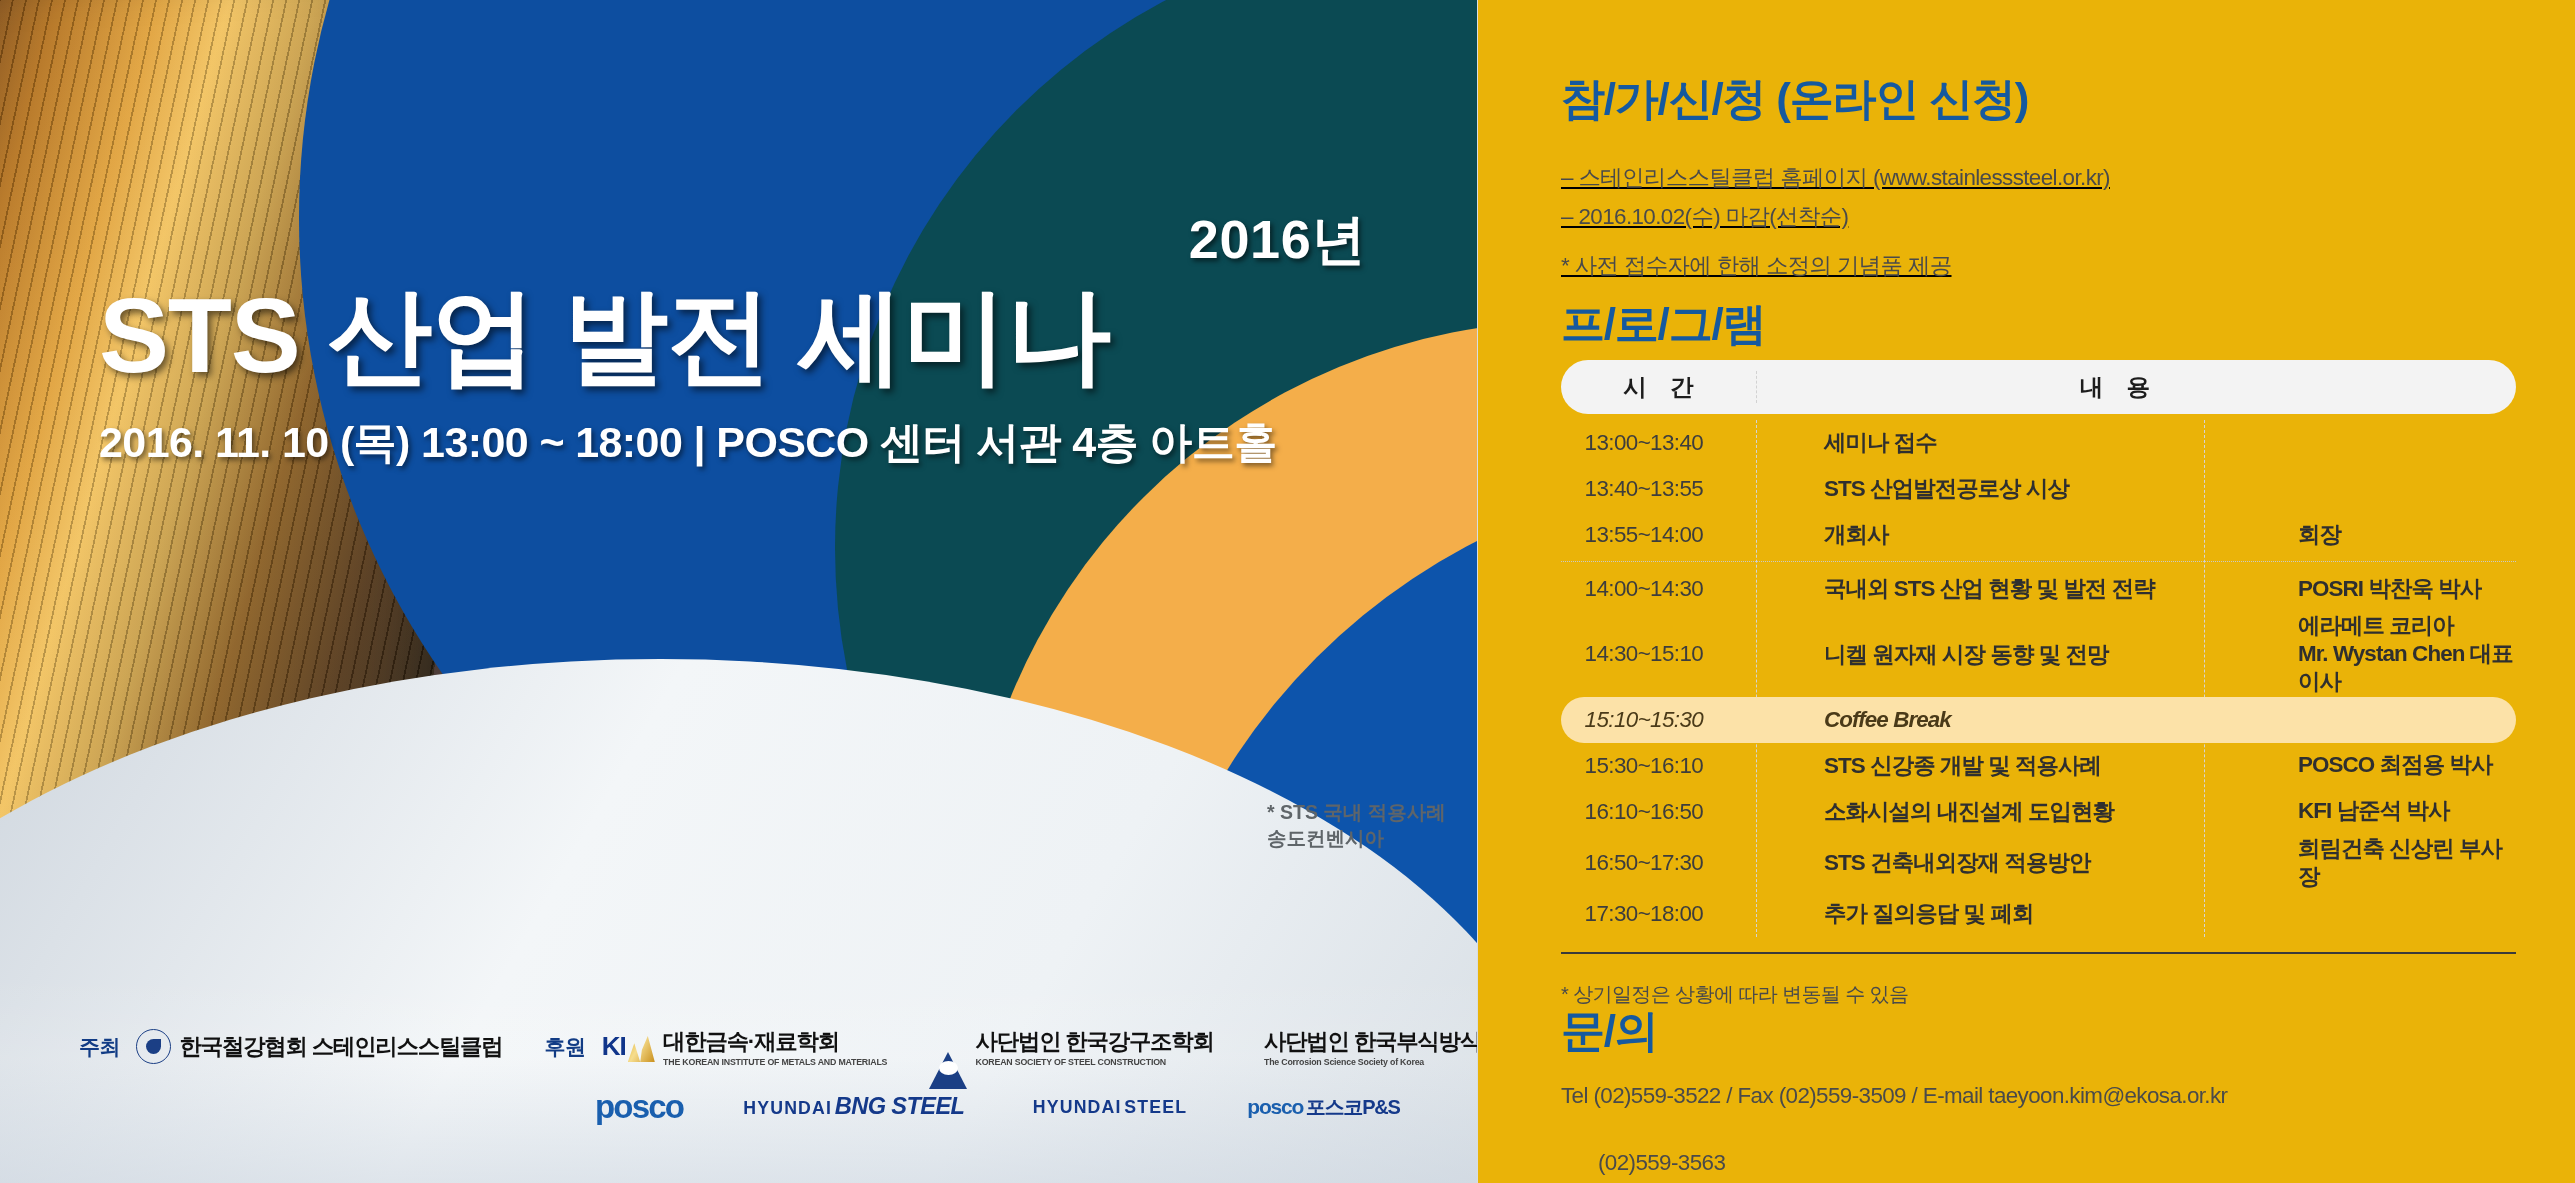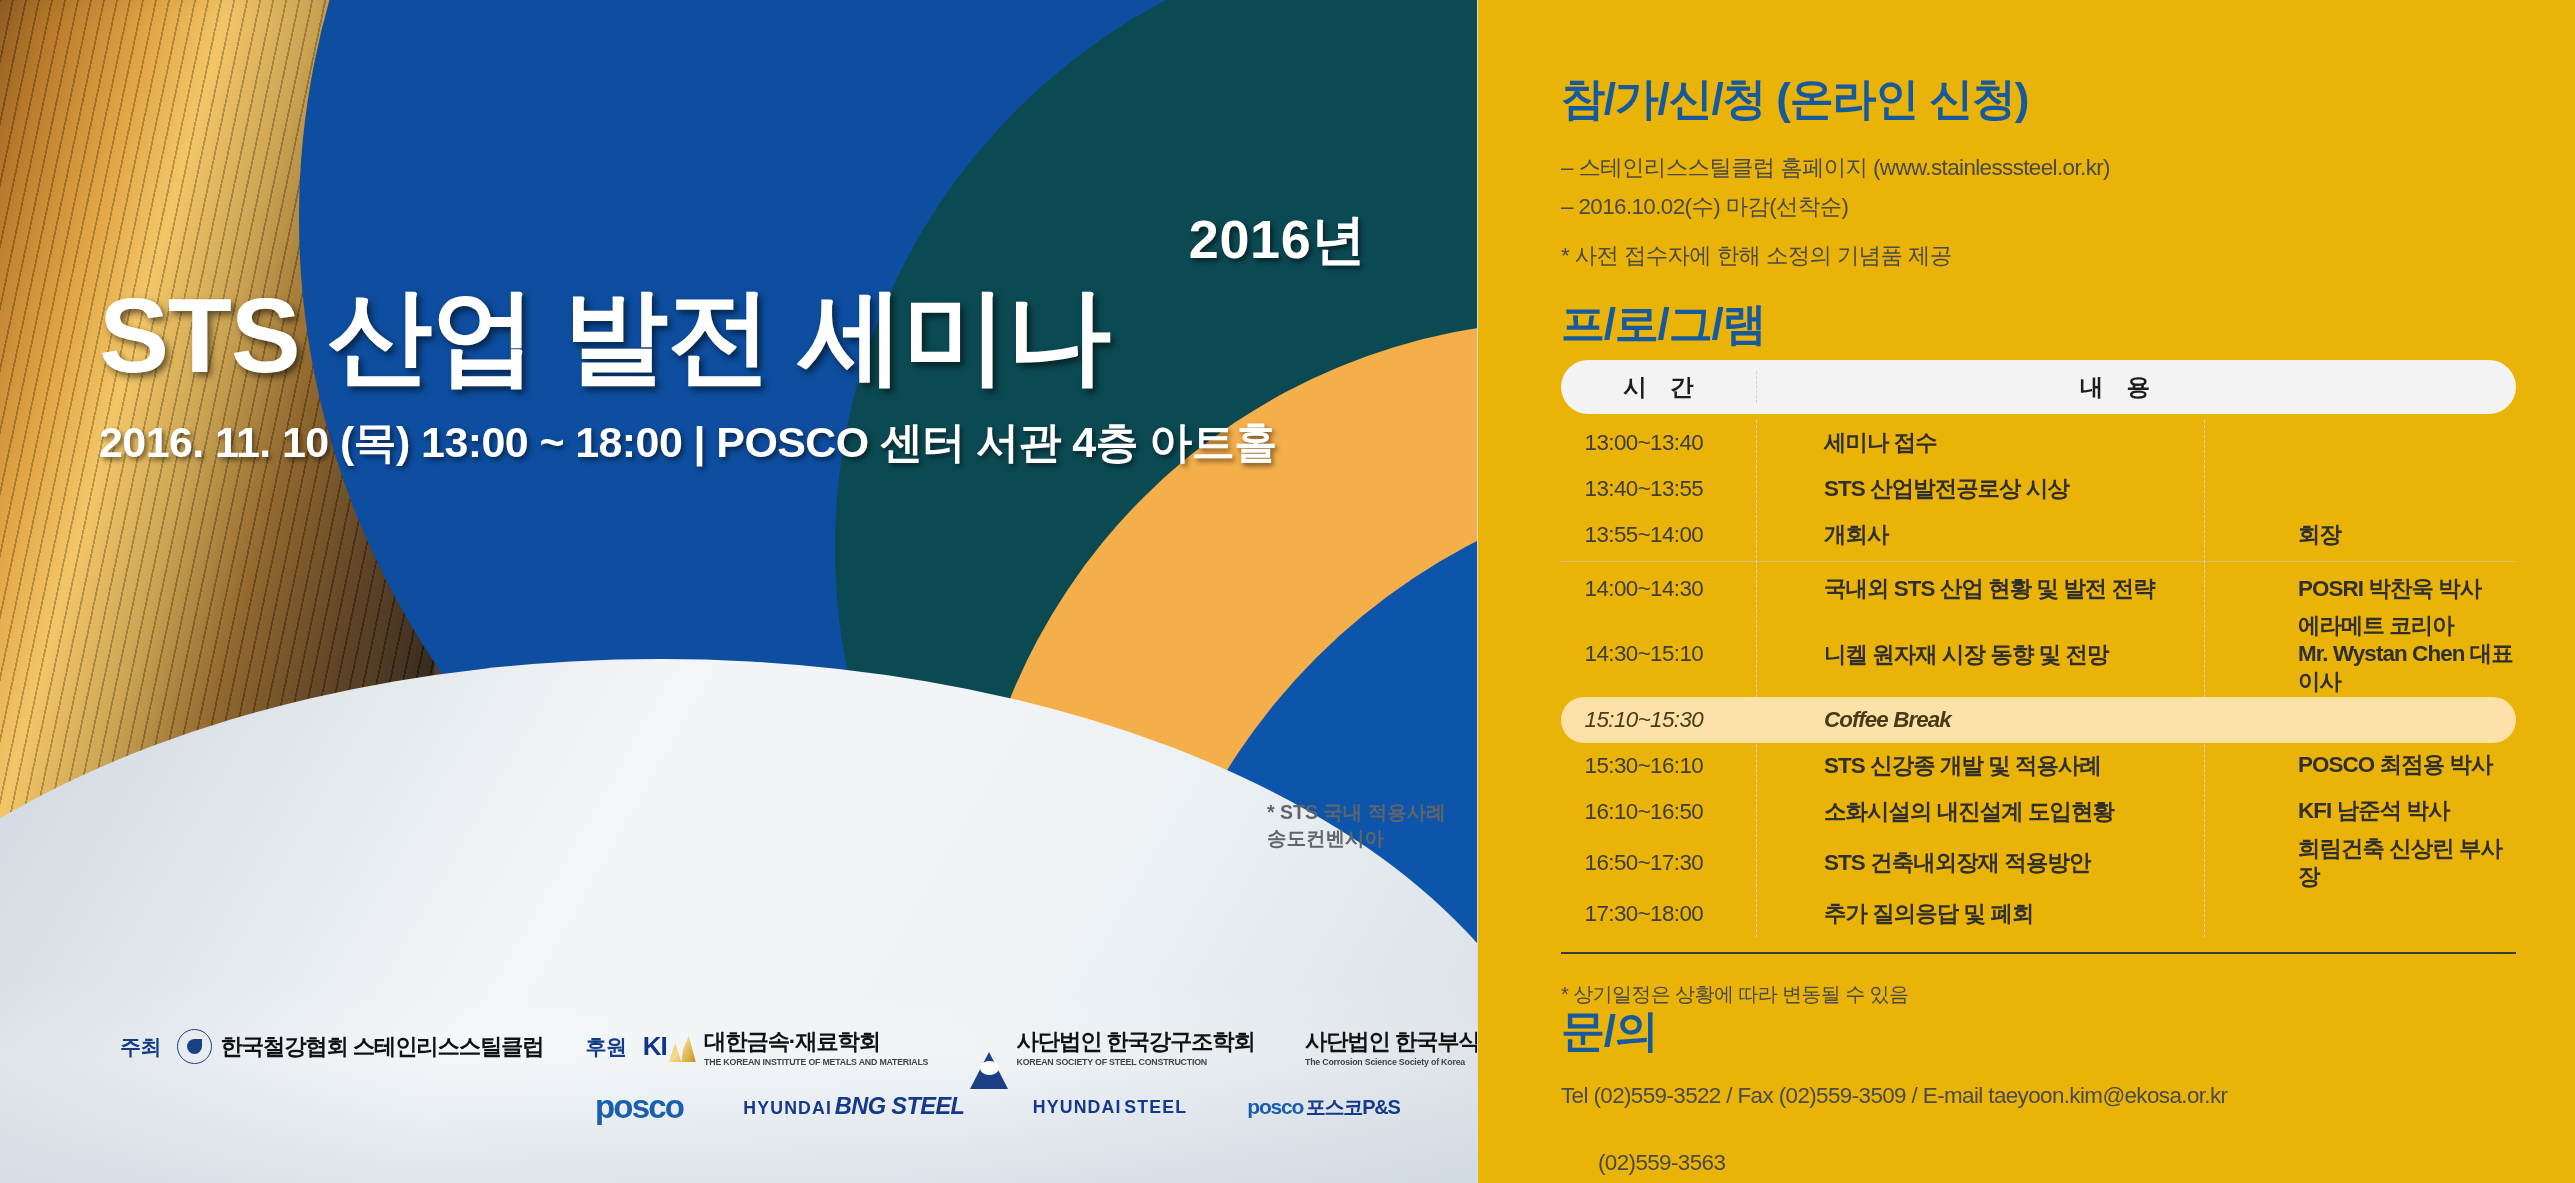--- a/index.html
+++ b/index.html
@@ -130,21 +130,21 @@
   }
 
   .photo-caption{
     position:absolute;left:1267px;top:799px;width:195px;text-align:left;
     color:#5f6569;font-size:19.5px;font-weight:700;line-height:1.35;
   }
 
   
   .sponsor-block{position:absolute;left:0;top:1026px;width:1478px;}
   .sponsor-row{display:flex;align-items:center;}
-  .sponsor-row.row1{padding-left:120px;gap:0;}
+  .sponsor-row.row1{padding-left:79px;gap:0;}
   .sponsor-row.row2{padding-left:595px;margin-top:21px;gap:18px;align-items:center;}
   .sp-label{
     color:#123c85;font-size:21px;font-weight:700;margin-right:16.5px;letter-spacing:-0.6px;white-space:nowrap;
   }
   .sp-logo{display:flex;align-items:center;gap:8.3px;margin-right:42px;white-space:nowrap;}
   .sp-logo:last-child{margin-right:0;}
   .sp-name{color:#111;font-size:22.4px;font-weight:700;letter-spacing:-1.2px;}
   .sp-sub{display:block;color:#444;font-size:8.8px;font-weight:700;letter-spacing:-0.2px;}
   .mark{flex:0 0 auto;}
   .mark-circle{
@@ -182,21 +182,21 @@
   .pns-bot{color:#14398a;font-size:20px;font-weight:700;letter-spacing:-1.2px;line-height:1.15;}
 
   
   .right-panel{
     position:absolute;left:1478px;top:0;width:1098px;height:1184px;background:#eab308;
   }
   .sec-heading{
     color:#15599f;font-weight:700;letter-spacing:-1.2px;
   }
   .h-apply{position:absolute;left:83px;top:70px;font-size:44px;}
-  .apply-lines{position:absolute;left:83px;top:149px;width:943px;}
+  .apply-lines{position:absolute;left:83px;top:159px;width:943px;text-decoration:underline;}
   .apply-line{
     color:#4a4a4a;font-size:22.4px;line-height:1.72;letter-spacing:-0.6px;white-space:nowrap;
   }
   .apply-note{
     margin-top:14px;color:#4a4a4a;font-size:22.4px;letter-spacing:-0.6px;white-space:nowrap;
   }
 
   .h-program{position:absolute;left:83px;top:295px;font-size:44px;}
 
   .table-wrap{position:absolute;left:83px;top:360px;width:955px;}

